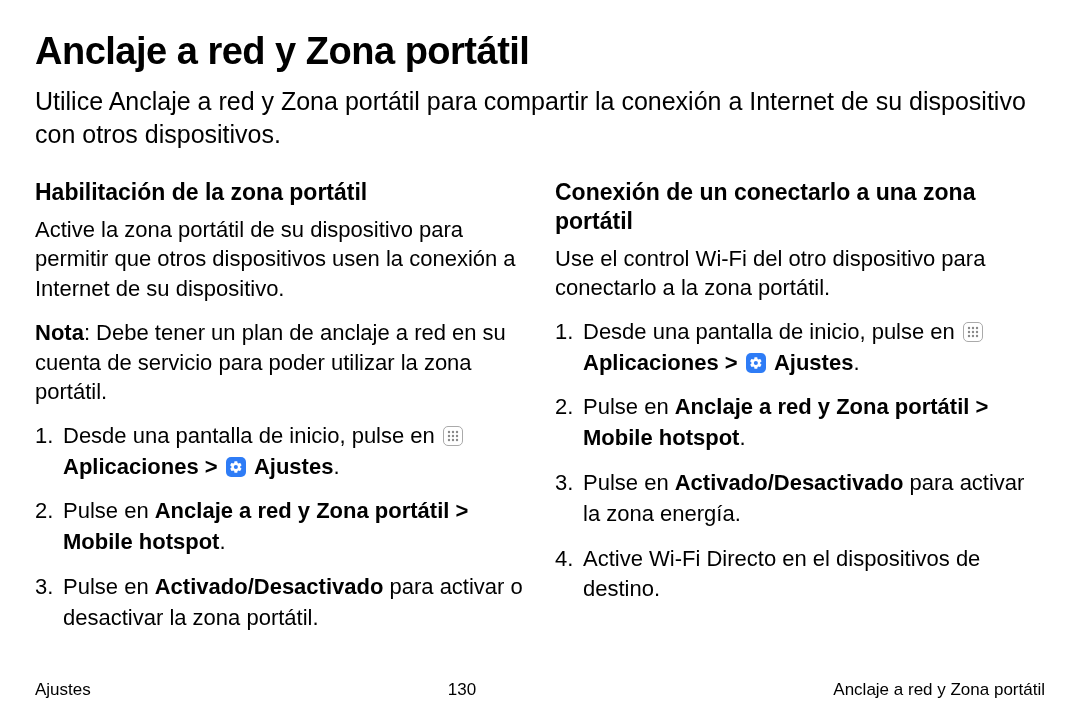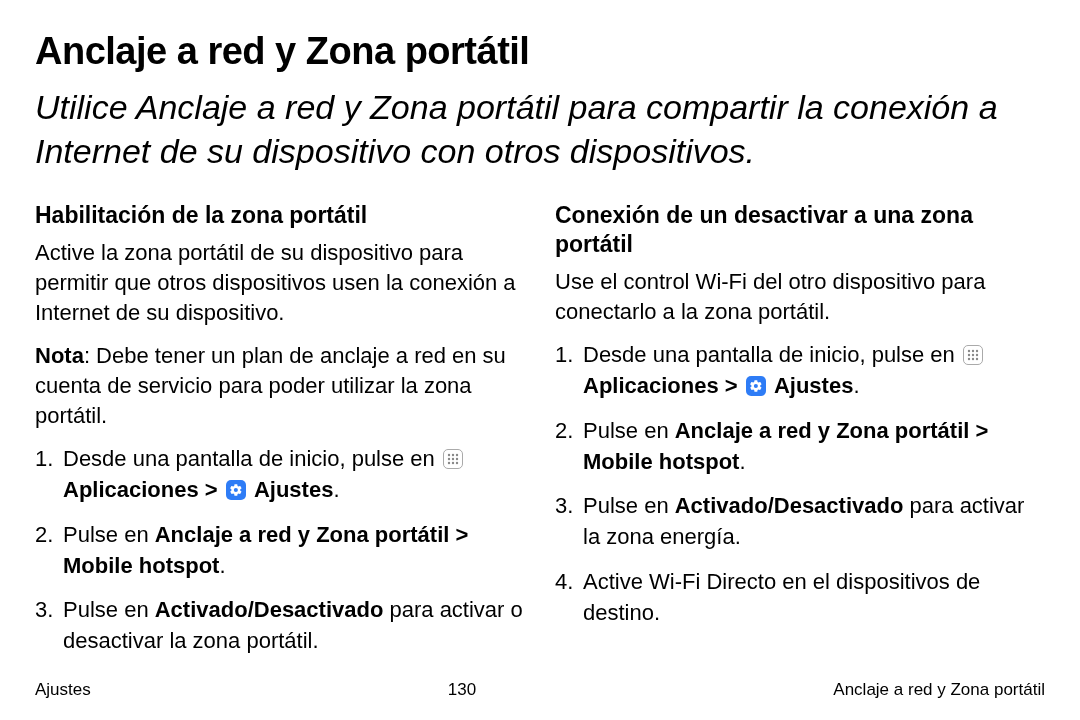--- a/index.html
+++ b/index.html
@@ -12,24 +12,23 @@
     background: #fff;
     position: relative;
   }
   h1 {
     font-size: 38px;
     font-weight: 900;
     margin-bottom: 12px;
     letter-spacing: -0.5px;
   }
   .intro {
-    font-size: 34px;
+    font-size: 25px;
     line-height: 1.3;
     margin-bottom: 28px;
-    font-style: italic;
   }
   .columns {
     display: flex;
     gap: 30px;
   }
   .col {
     flex: 1;
   }
   h2 {
     font-size: 23px;
@@ -134,21 +133,21 @@
       <li>
         <span>Pulse en </span><span class="bold">Anclaje a red y Zona portátil</span><span class="bold"> &gt; </span><span class="bold">Mobile hotspot</span><span>.</span>
       </li>
       <li>
         <span>Pulse en </span><span class="bold">Activado/Desactivado</span><span> para activar o desactivar la zona portátil.</span>
       </li>
     </ol>
   </div>
 
   <div class="col">
-    <h2>Conexión de un desactivar a una zona portátil</h2>
+    <h2>Conexión de un conectarlo a una zona portátil</h2>
     <p class="para">Use el control Wi-Fi del otro dispositivo para conectarlo a la zona portátil.</p>
     <ol>
       <li>
         <span>Desde una pantalla de inicio, pulse en </span>
         <span class="icon icon-apps">
           <svg viewBox="0 0 12 12">
               <g fill="#888">
                 <circle cx="2" cy="2" r="1.2"></circle>
                 <circle cx="6" cy="2" r="1.2"></circle>
                 <circle cx="10" cy="2" r="1.2"></circle>

